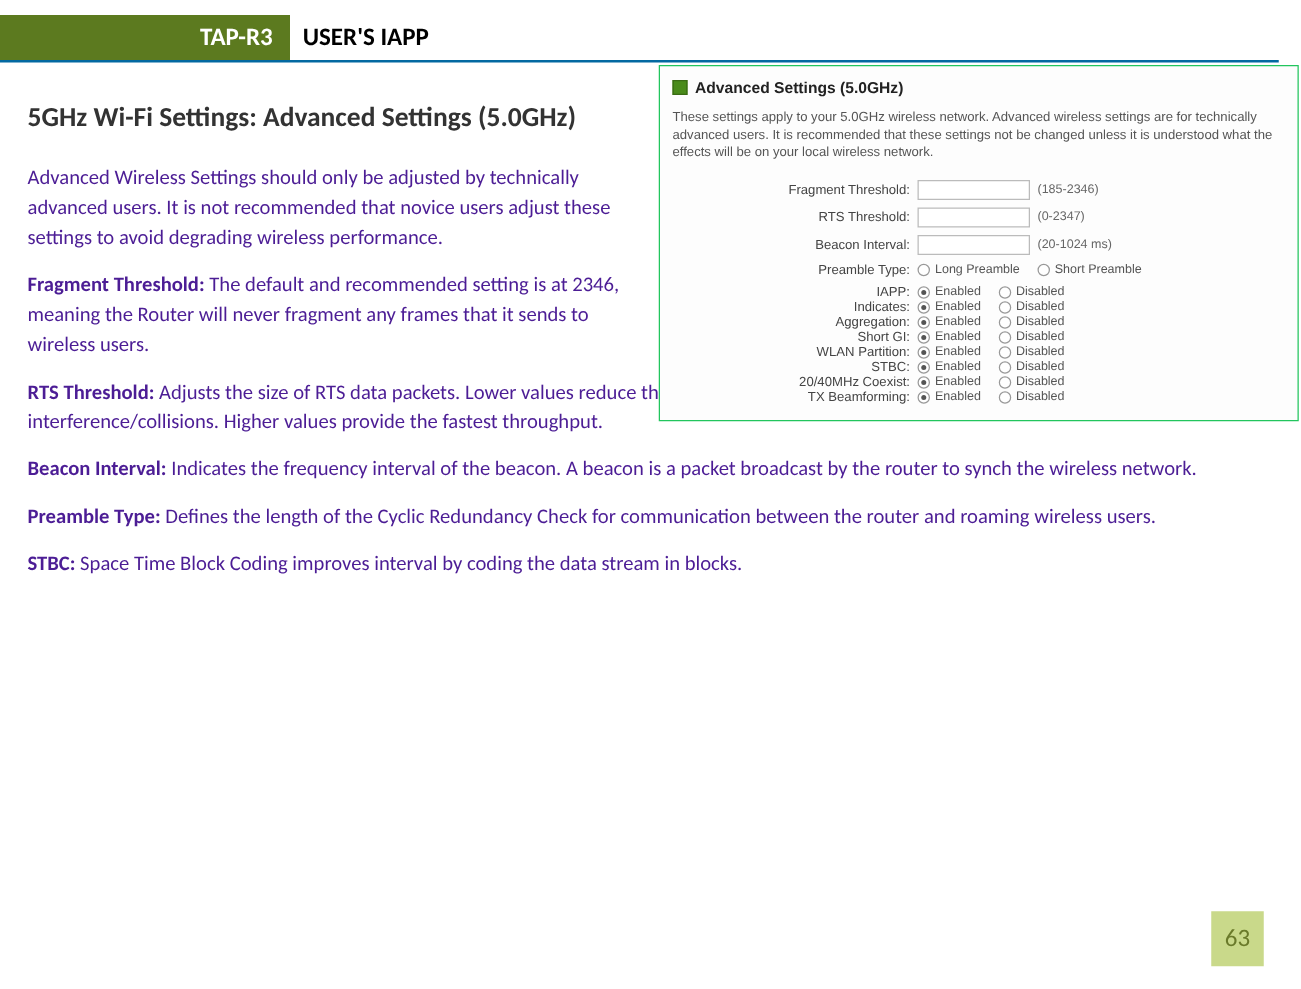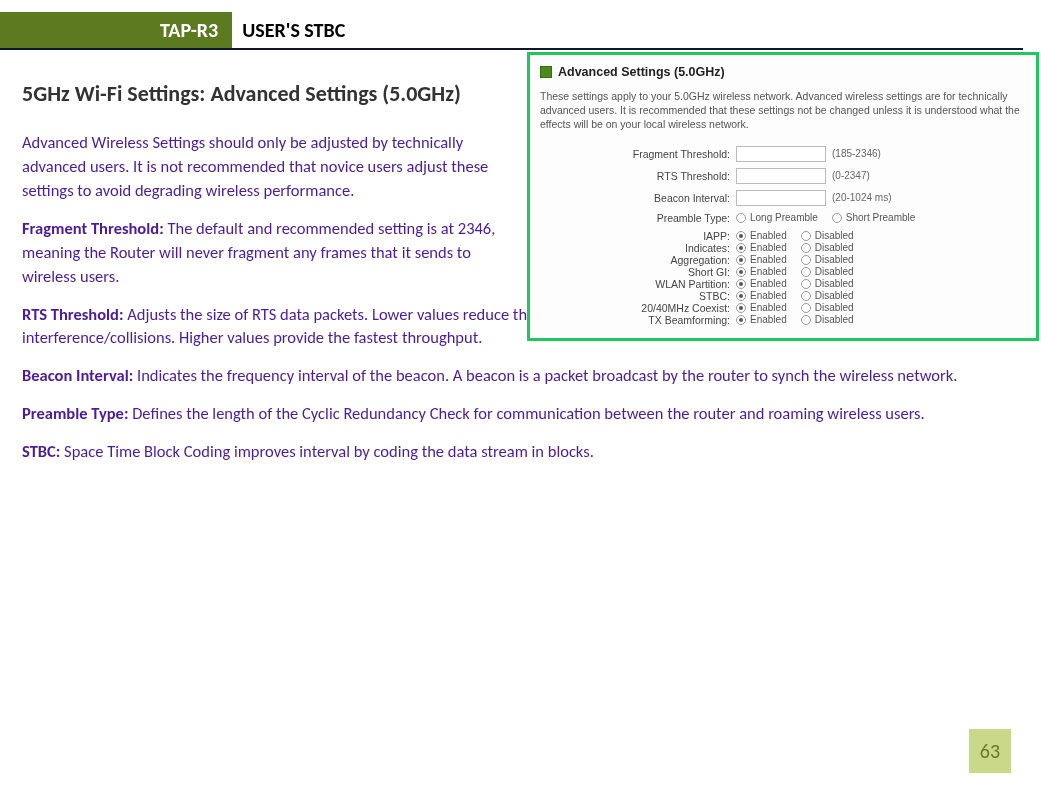--- a/index.html
+++ b/index.html
@@ -7,21 +7,21 @@
     width: 1041px;
     height: 791px;
     font-family: Calibri, Arial, sans-serif;
     color: #333;
     position: relative;
     background: #fff;
   }
   .header-bar {
     display: flex;
     align-items: stretch;
-    border-bottom: 2px solid #0f172a;
+    border-bottom: 2px solid #0369a1;
     margin: 12px 18px 0 0;
   }
   .header-model {
     background: #5c7a1f;
     color: #fff;
     font-weight: bold;
     font-size: 20px;
     padding: 6px 14px 6px 160px;
   }
   .header-title {
@@ -47,21 +47,21 @@
     margin-bottom: 14px;
   }
   .body-text b { font-weight: bold; }
   .left-col { width: 480px; }
   .full-col { width: 100%; }
   .screenshot-panel {
     position: absolute;
     top: 2px;
     right: 2px;
     width: 512px;
-    border: 3px solid #22c55e;
+    border: 1px solid #22c55e;
     background: #fdfdfd;
     padding: 10px 10px 12px 10px;
     font-family: Arial, sans-serif;
   }
   .panel-title-row {
     display: flex;
     align-items: center;
     gap: 6px;
     margin-bottom: 10px;
   }
@@ -142,21 +142,21 @@
     padding: 10px 10px;
     width: 42px;
     text-align: center;
   }
 </style>
 </head>
 <body>
 
 <div class="header-bar">
   <div class="header-model">TAP-R3</div>
-  <div class="header-title">USER'S STBC</div>
+  <div class="header-title">USER'S IAPP</div>
 </div>
 
 <div class="content">
 
   <div class="section-title left-col">5GHz Wi-Fi Settings: Advanced Settings (5.0GHz)</div>
 
   <div class="screenshot-panel">
     <div class="panel-title-row">
       <span class="panel-square"></span>
       <span class="panel-title">Advanced Settings (5.0GHz)</span>

